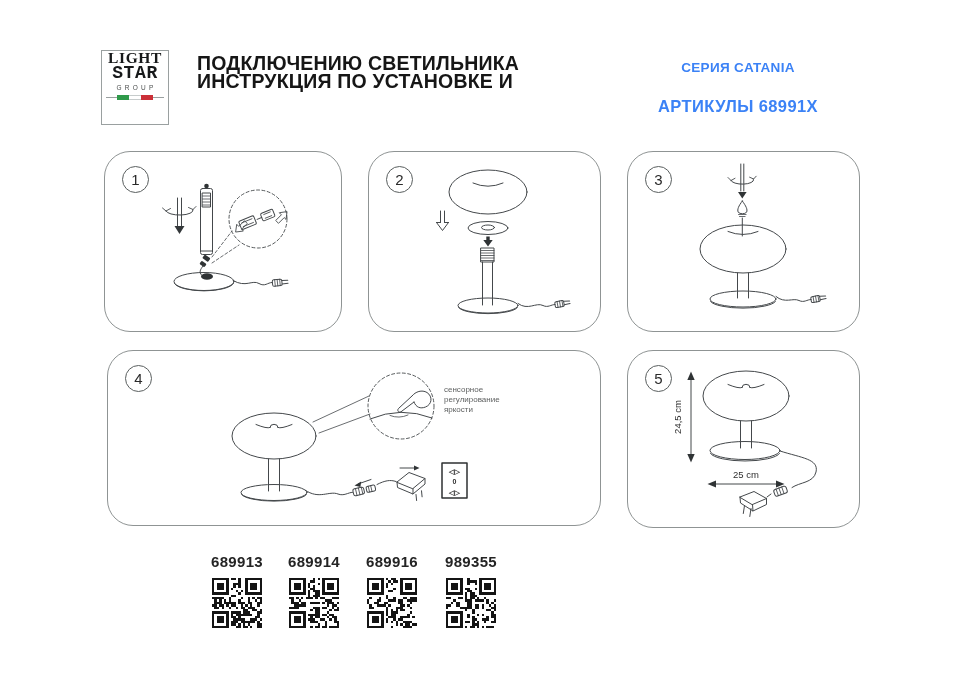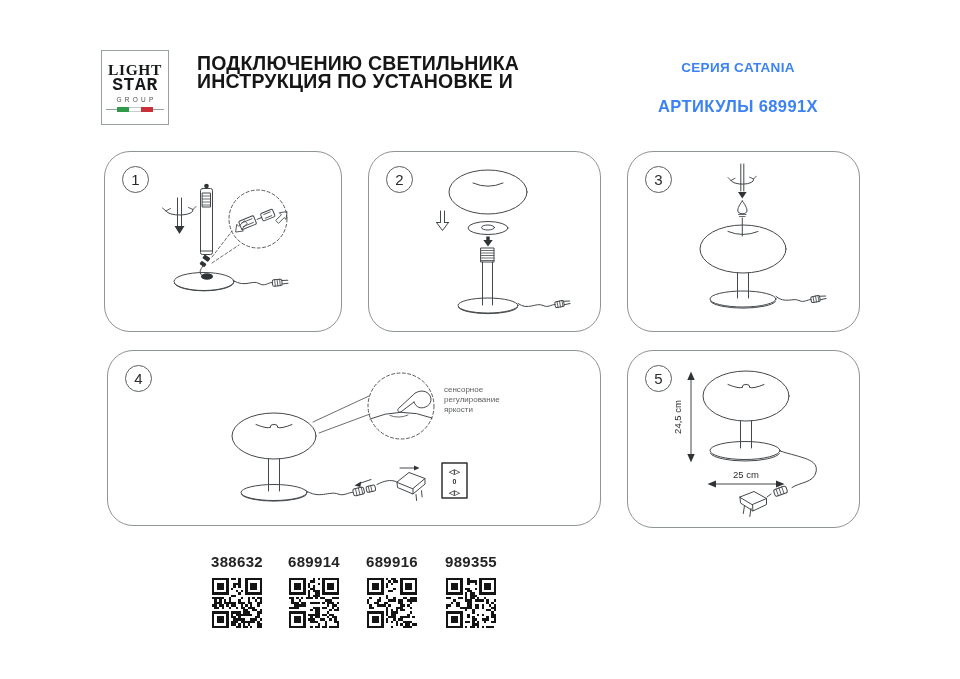--- a/index.html
+++ b/index.html
@@ -1,21 +1,21 @@
 <!DOCTYPE html>
 <html><head>
 <meta charset="utf-8">
 <style>
   html,body{margin:0;padding:0;background:#fff;}
   .page{position:relative;width:960px;height:679px;background:#fff;overflow:hidden;
         font-family:"Liberation Sans",sans-serif;color:#1c1c1c;}
 
   
   .logo{position:absolute;left:101px;top:50px;width:66px;height:73px;border:1.5px solid #9aa0a0;
-        background:#fff;display:flex;flex-direction:column;align-items:center;justify-content:center;}
+        background:#fff;display:flex;flex-direction:column;align-items:center;}
   .logo-l1{font-family:"Liberation Serif",serif;font-weight:700;font-size:15.5px;line-height:.92;letter-spacing:.6px;color:#17191a;}
   .logo-l2{font-family:Liberation Mono, monospace;font-weight:700;font-size:18px;line-height:.95;letter-spacing:.6px;color:#17191a;}
   .logo-group{font-size:6.5px;letter-spacing:3.2px;color:#4c4f4f;margin:2px 0 3px;padding-left:3px;}
   .logo-flag{display:flex;align-items:center;width:58px;height:6px;}
   .fl-line{flex:1;height:1px;background:#9aa0a0;}
   .fl{height:5px;width:12px;}
   .fl.g{background:#2f9a4a;}
   .fl.w{background:#fff;border-top:1px solid #c7cccc;border-bottom:1px solid #c7cccc;height:3px;}
   .fl.r{background:#cb3038;}
 
@@ -264,21 +264,21 @@
         <path d="M112,146 L126,140.5 L138.5,147.5 L124.5,153.5 Z"></path>
         <path d="M112,146 L112.5,152 L125,160 L124.5,153.5 M138.5,147.5 L138.5,153.5 L125,160"></path>
         <path d="M116.5,154.5 l-1.2,8 M123,157.5 l-1.2,8"></path>
       </g>
       <text transform="rotate(-90 52.5 66)" x="52.5" y="66" text-anchor="middle" class="dim">24,5 cm</text>
       <text x="118" y="126.5" text-anchor="middle" class="dim">25 cm</text>
     </svg>
   </div>
 
   <div class="art-col" style="left:210px">
-    <div class="art-num">388632</div>
+    <div class="art-num">689913</div>
     <div class="qr"><svg viewBox="0 0 21 21" width="100%" height="100%" shape-rendering="crispEdges" fill="#141414">
           <rect x="0" y="0" width="1" height="1"></rect>
           <rect x="1" y="0" width="1" height="1"></rect>
           <rect x="2" y="0" width="1" height="1"></rect>
           <rect x="3" y="0" width="1" height="1"></rect>
           <rect x="4" y="0" width="1" height="1"></rect>
           <rect x="5" y="0" width="1" height="1"></rect>
           <rect x="6" y="0" width="1" height="1"></rect>
           <rect x="8" y="0" width="1" height="1"></rect>
           <rect x="9" y="0" width="1" height="1"></rect>

